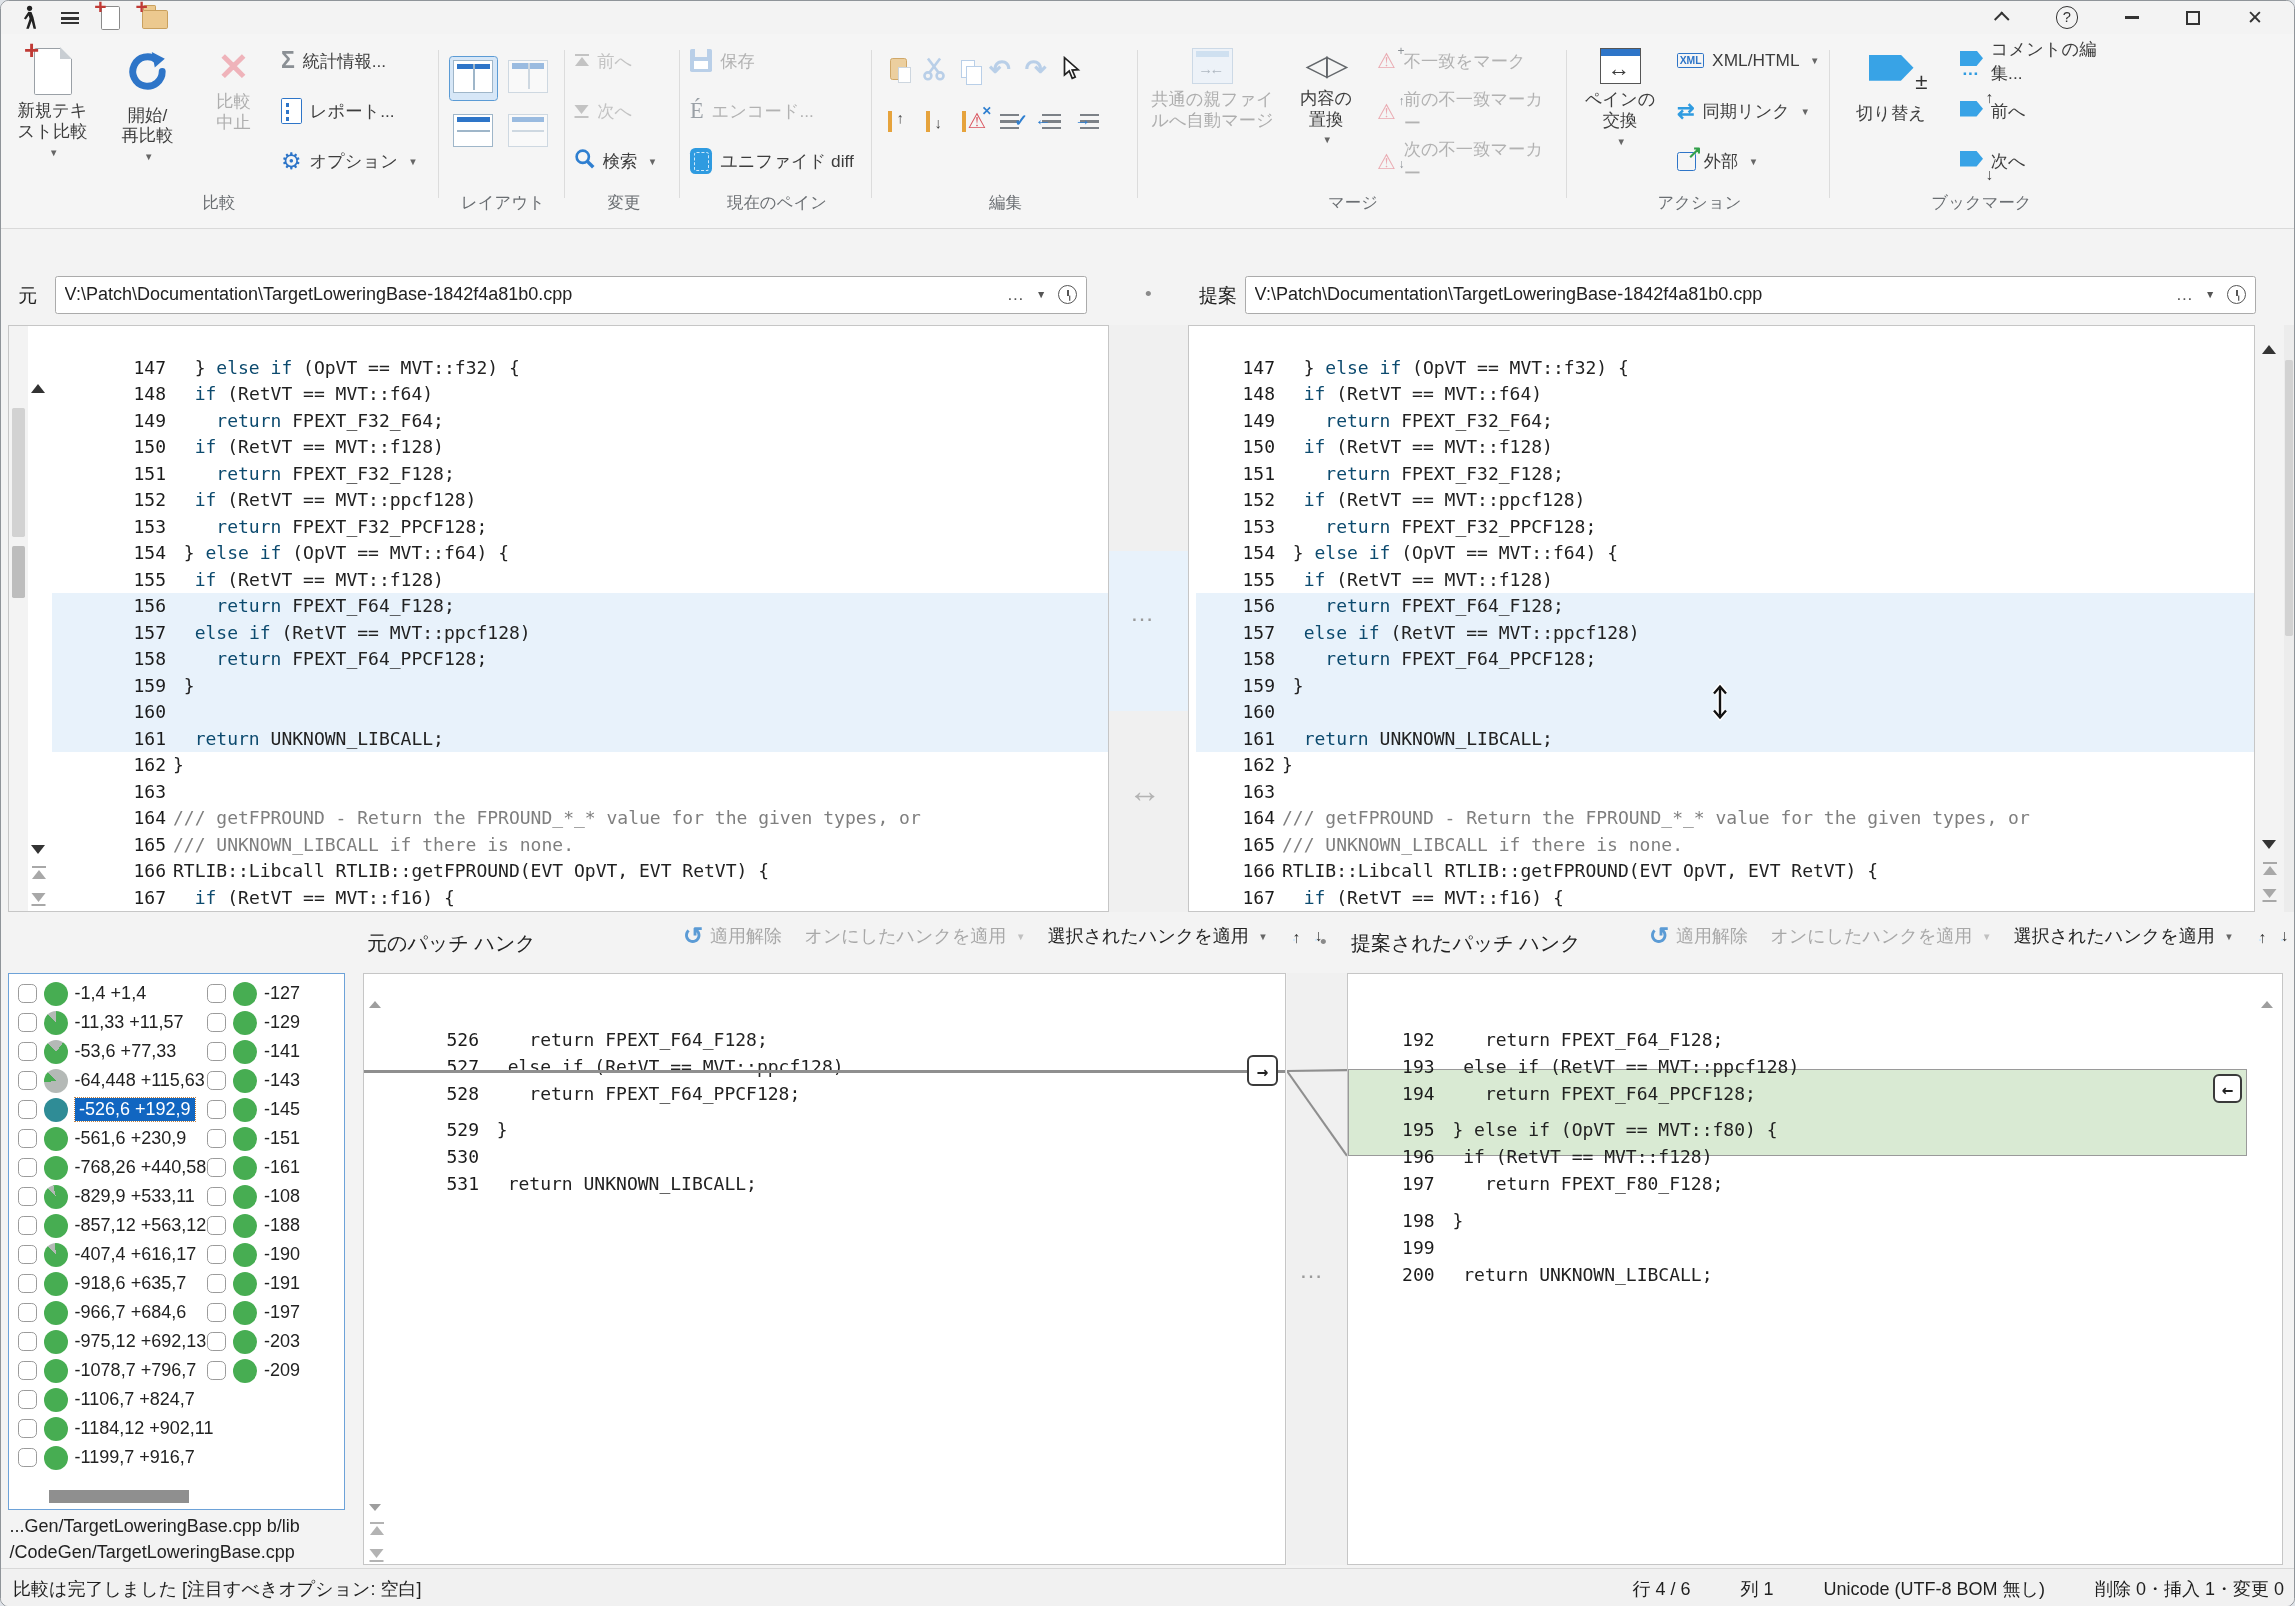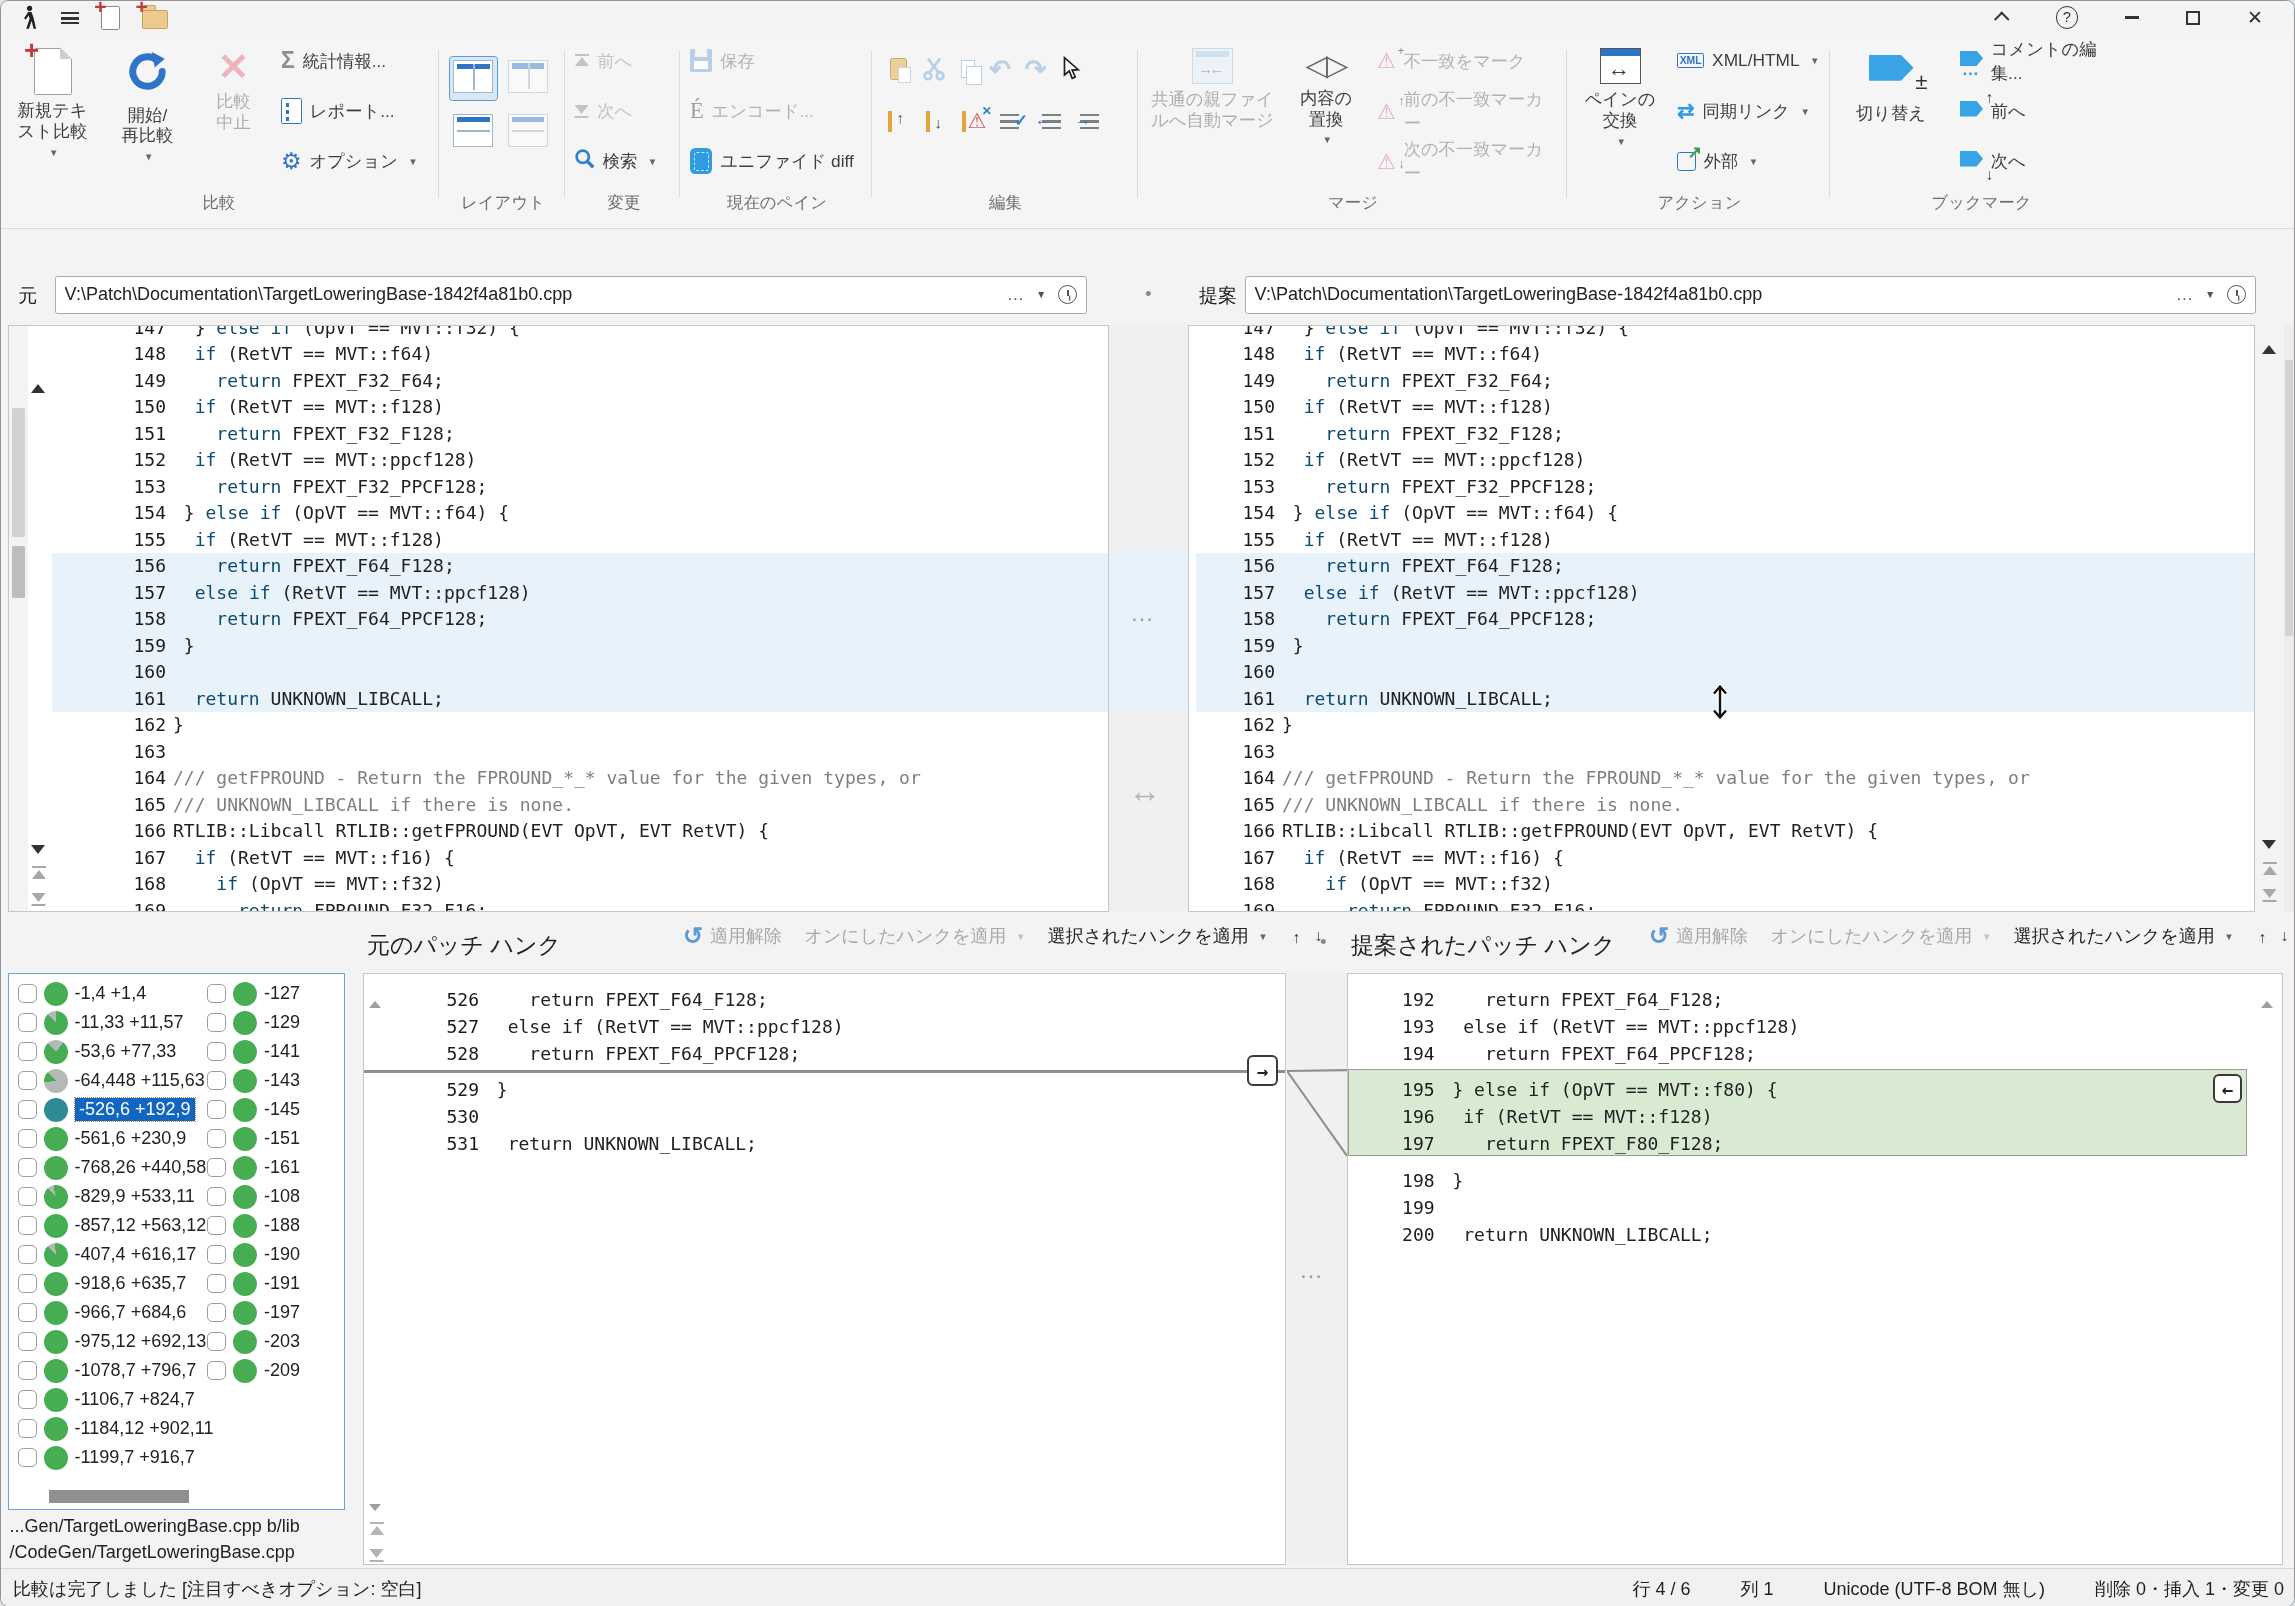--- a/index.html
+++ b/index.html
@@ -114,39 +114,39 @@
   .bullet{color:#8a8a8a;font-size:19px;}
   
   .cpane{background:#fff;border:0.9px solid #c6c6c6;overflow:hidden;}
   .crow{height:26.5px;display:flex;align-items:center;}
   .crow .ln{text-align:right;color:#1a1a1a;flex:none;}
   .crow .ctext{white-space:pre;margin-left:7px;}
   .codefont{font-family:"DejaVu Sans Mono",monospace;font-size:18px;}
   .kw{color:#0c4a6e;}
   .com{color:#7f7f7f;}
   .hl{background:#e8f2fb;}
-  .rows{position:absolute;left:0;right:0;}
+  .rows{position:absolute;left:0;right:0;margin-top:40px;}
   #tl-rows{top:-12px;}  #tr-rows{top:-12px;}
   #tl-rows .ln{width:114px;} #tr-rows .ln{width:79px;}
   #bl-rows{top:12px;} #br-rows{top:12px;}
   #bl-rows .ln{width:91px;} #br-rows .ln{width:78px;}
   #bl-rows .crow,#br-rows .crow{height:27px;}
   .gap{margin-top:8.6px;}
   .gap2{margin-top:10.4px;}
   .gutter-thumb{position:absolute;background:#d2d2d2;border-radius:1.7px;}
   .mk{position:absolute;}
   .divider{background:#f0f0f0;}
   .dots{color:#9a9a9a;font-size:24px;letter-spacing:1.7px;}
   .swaph{color:#b3b3b3;font-size:33px;}
   .connector{position:absolute;height:2.6px;background:#8f8f8f;}
   .linkbtn{position:absolute;width:31px;height:31px;background:#fff;border:2.2px solid #3a3a3a;border-radius:6px;display:flex;align-items:center;justify-content:center;font-size:19px;color:#222;font-weight:bold;}
   .hunkbox{position:absolute;background:#d9ead3;border:1.7px solid #9a9a9a;}
   
   #bhdr{left:0;top:913px;width:2295px;height:57px;background:#f3f3f3;}
-  .bhtitle{position:absolute;top:15.5px;font-size:23px;color:#222;}
+  .bhtitle{position:absolute;top:15.5px;font-size:20px;color:#222;}
   .actcluster{position:absolute;top:10.4px;display:flex;align-items:center;gap:22.4px;font-size:18px;}
   .actbtn{display:flex;align-items:center;gap:7px;color:#222;}
   .actbtn.dis{color:#a8a8a8;}
   .undoarr{font-size:24px;color:#5b9bd5;font-weight:bold;line-height:1;}
   .minidiff{width:21px;height:24px;background:#2f9be0;border-radius:4.3px;position:relative;}
   .minidiff::before{content:'';position:absolute;inset:2.6px;border:1.7px dashed #cfe9fb;border-radius:2.6px;}
   .mdwrap{position:relative;}
   .mdwrap .sfx{position:absolute;right:-10.4px;top:-7px;font-size:15.5px;color:#333;}
   .mdwrap .sfx.b{top:auto;bottom:-8.6px;}
   

